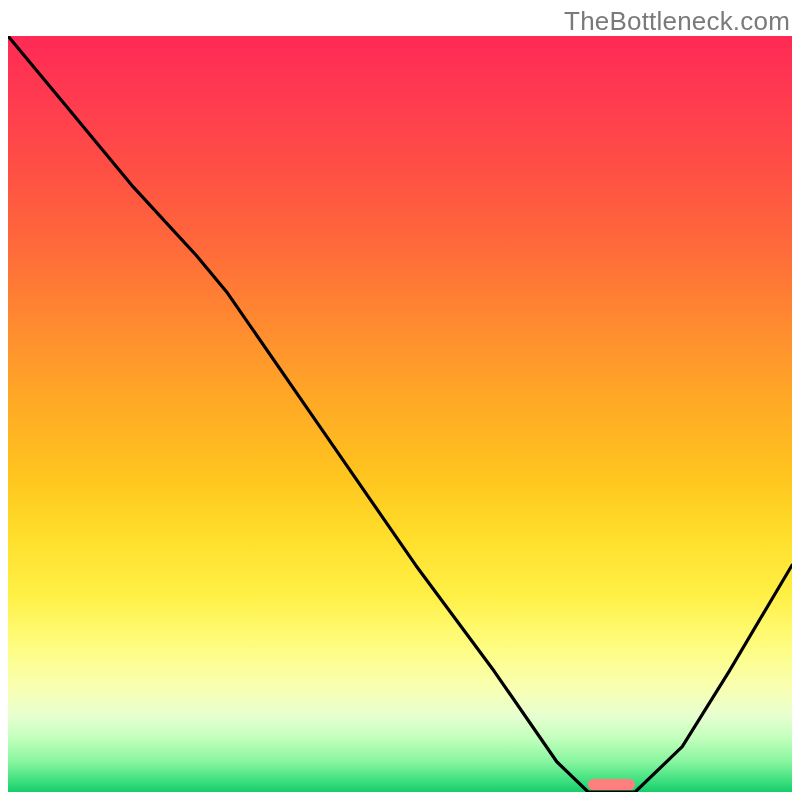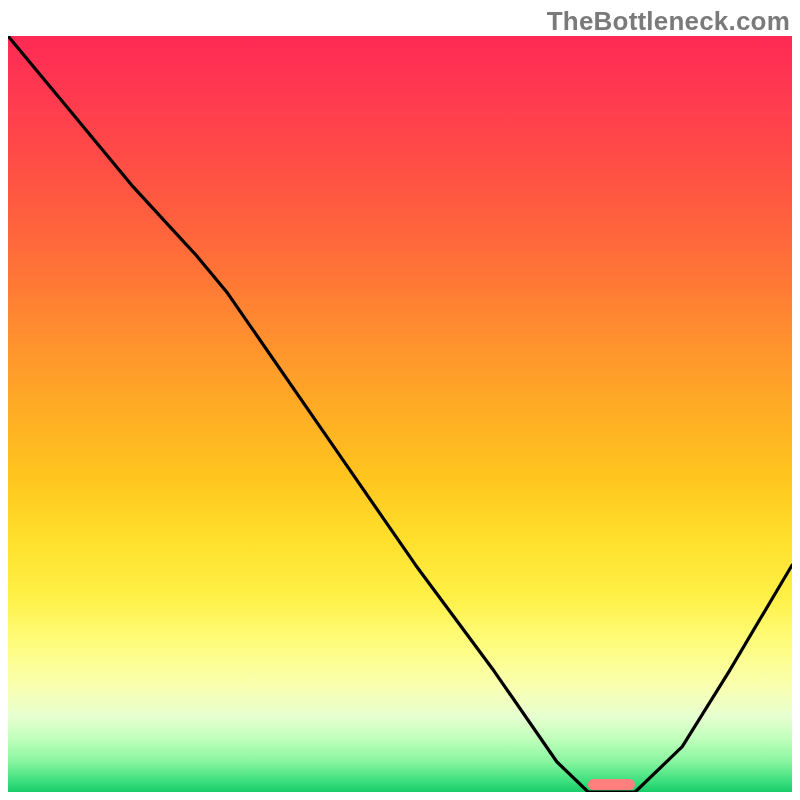--- a/index.html
+++ b/index.html
@@ -14,21 +14,21 @@
     position: relative;
     width: 800px;
     height: 800px;
   }
   .watermark {
     position: absolute;
     top: 6px;
     right: 10px;
     font-family: Arial, Helvetica, sans-serif;
     font-size: 26px;
-    font-weight: 700;
+    font-weight: 400;
     color: #7a7a7a;
     letter-spacing: 0.2px;
     user-select: none;
   }
   .plot {
     position: absolute;
     left: 8px;
     top: 36px;
     width: 784px;
     height: 756px;

